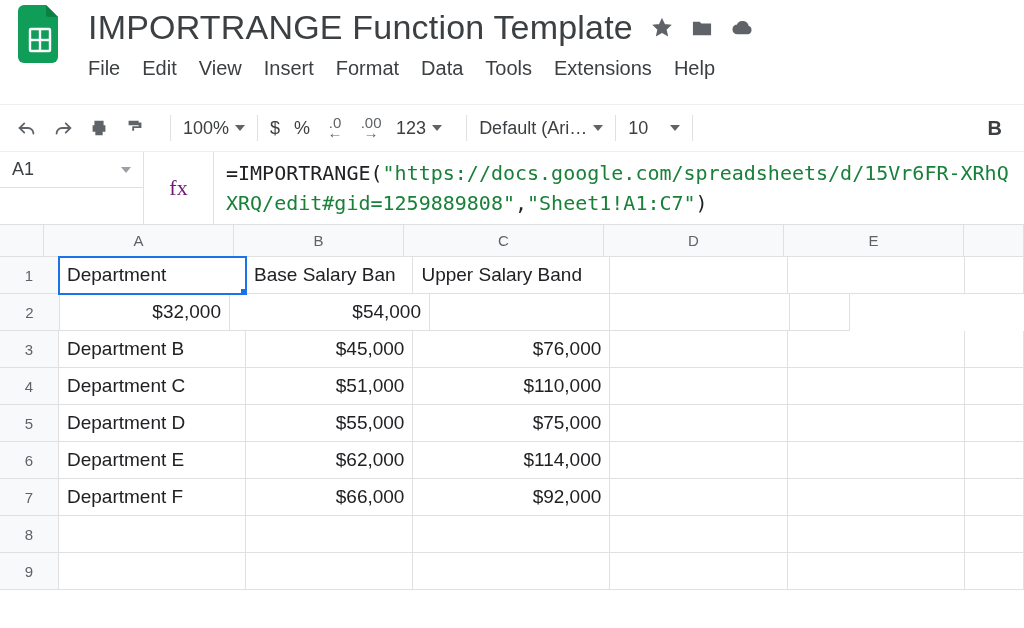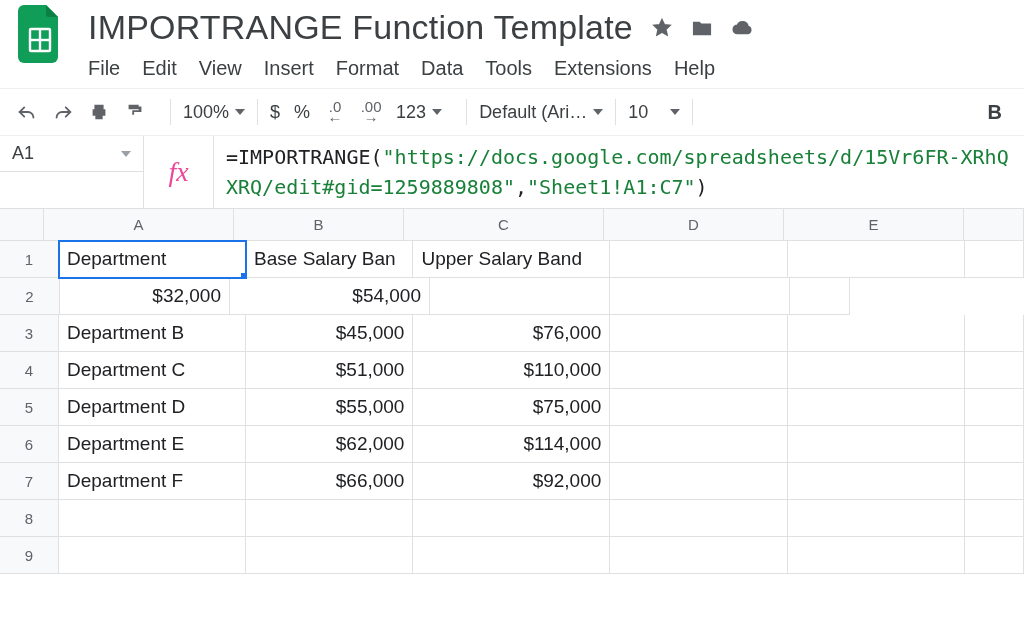--- a/index.html
+++ b/index.html
@@ -12,39 +12,39 @@
   .logo svg { width:44px; height:58px; }
   .title-area { flex:1; }
   .doc-title-row { display:flex; align-items:center; gap:18px; }
   .doc-title { font-size:34px; color:#3c4043; letter-spacing:.2px; }
   .title-icons { display:flex; align-items:center; gap:18px; color:#5f6368; }
   .title-icons svg { width:24px; height:24px; stroke:#5f6368; fill:none; stroke-width:1.8; }
   .menus { display:flex; gap:22px; margin-top:10px; font-size:20px; color:#3c4043; }
   .menus span { cursor:pointer; }
 
   
-  .toolbar { border-top:1px solid #eee; border-bottom:1px solid #eee; margin-top:8px; height:48px; display:flex; align-items:center; padding:0 16px; gap:8px; color:#5f6368; }
+  .toolbar { border-top:1px solid #eee; border-bottom:1px solid #eee; margin-top:24px; height:48px; display:flex; align-items:center; padding:0 16px; gap:8px; color:#5f6368; }
   .tb-group { display:flex; align-items:center; gap:14px; padding-right:12px; }
   .tb-sep { width:1px; height:26px; background:#e0e0e0; margin:0 4px; }
   .tb-icon { width:22px; height:22px; display:flex; align-items:center; justify-content:center; }
   .tb-icon svg { width:22px; height:22px; fill:#5f6368; }
   .tb-text { font-size:18px; color:#3c4043; }
   .tb-dd { display:flex; align-items:center; gap:6px; cursor:pointer; }
   .caret { width:0; height:0; border-left:5px solid transparent; border-right:5px solid transparent; border-top:6px solid #5f6368; }
   .font-name { max-width:110px; white-space:nowrap; overflow:hidden; text-overflow:ellipsis; }
   .bold { font-weight:bold; font-size:20px; color:#3c4043; margin-left:auto; padding-right:6px; }
 
   
   .fbar-row { display:flex; border-bottom:1px solid #e0e0e0; }
   .namebox-wrap { width:144px; border-right:1px solid #e0e0e0; }
   .namebox { height:36px; display:flex; align-items:center; justify-content:space-between; padding:0 12px; font-size:18px; color:#3c4043; border-bottom:1px solid #e0e0e0; }
   .namebox .caret { border-top-color:#9aa0a6; }
   .namebox-below { height:36px; }
   .fx-wrap { width:70px; display:flex; align-items:center; justify-content:center; border-right:1px solid #e0e0e0; }
-  .fx { font-style:italic; font-family:"Times New Roman", serif; font-size:28px; color:#ec4899; }
+  .fx { font-family:"Times New Roman", serif; font-size:22px; color:#701a75; }
   .formula { flex:1; padding:6px 12px; font-family:"Consolas","Menlo",monospace; font-size:20px; line-height:30px; color:#202124; white-space:pre-wrap; word-break:break-all; }
   .fn-black { color:#202124; }
   .fn-green { color:#188038; }
 
   
   .grid { display:flex; }
   .corner { width:60px; height:32px; background:#f8f9fa; border-right:1px solid #e0e0e0; border-bottom:1px solid #e0e0e0; }
   .colheads { display:flex; }
   .colhead { height:32px; background:#f8f9fa; border-right:1px solid #e0e0e0; border-bottom:1px solid #e0e0e0; display:flex; align-items:center; justify-content:center; font-size:15px; color:#5f6368; }
   .rowhead { width:60px; background:#f8f9fa; border-right:1px solid #e0e0e0; border-bottom:1px solid #e0e0e0; display:flex; align-items:center; justify-content:center; font-size:15px; color:#5f6368; }

